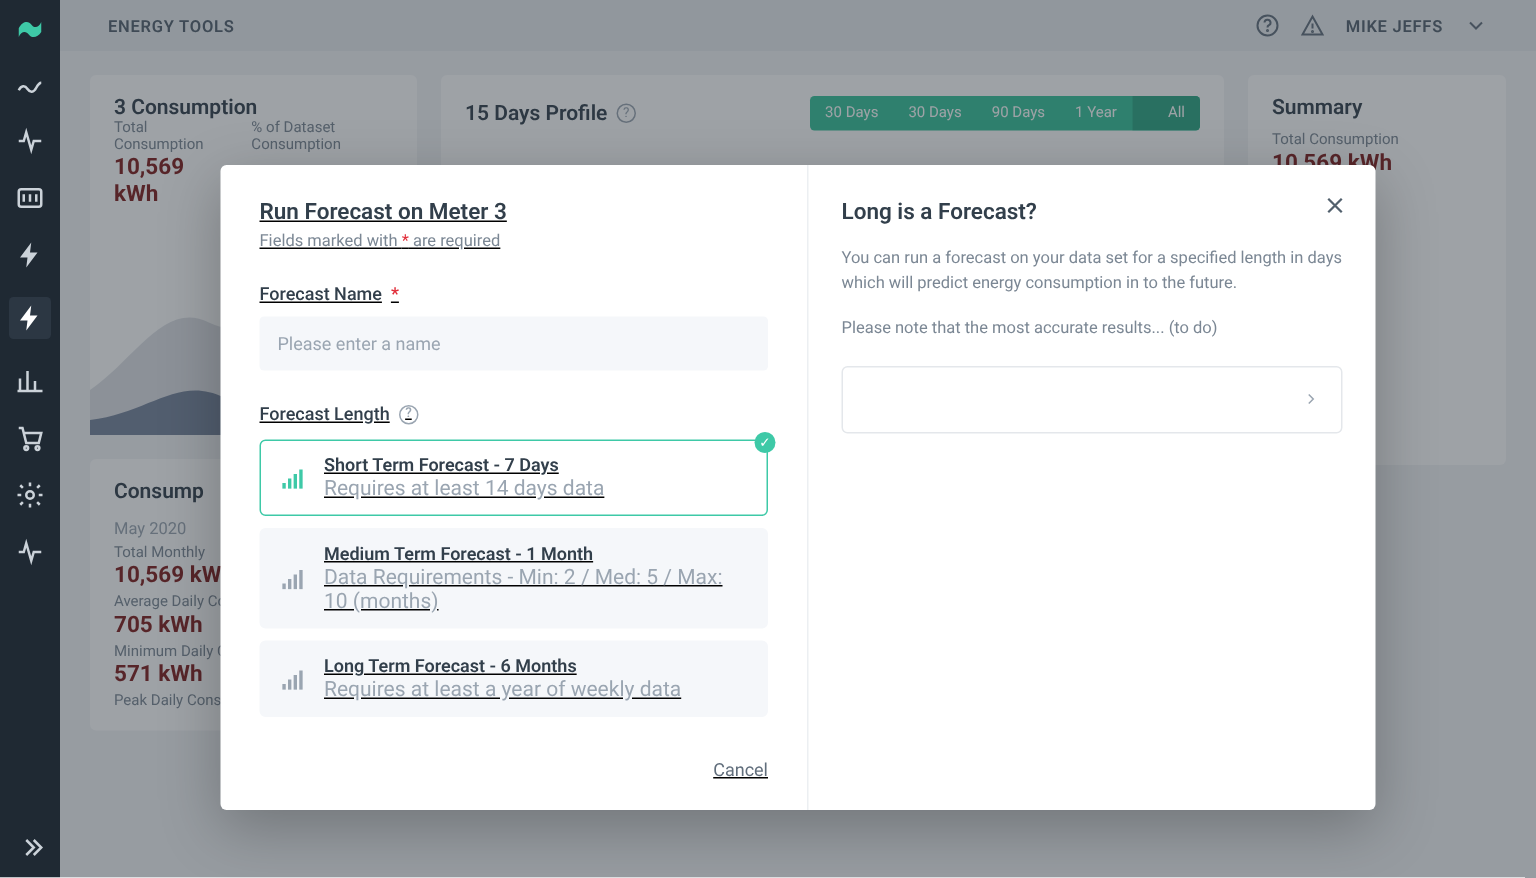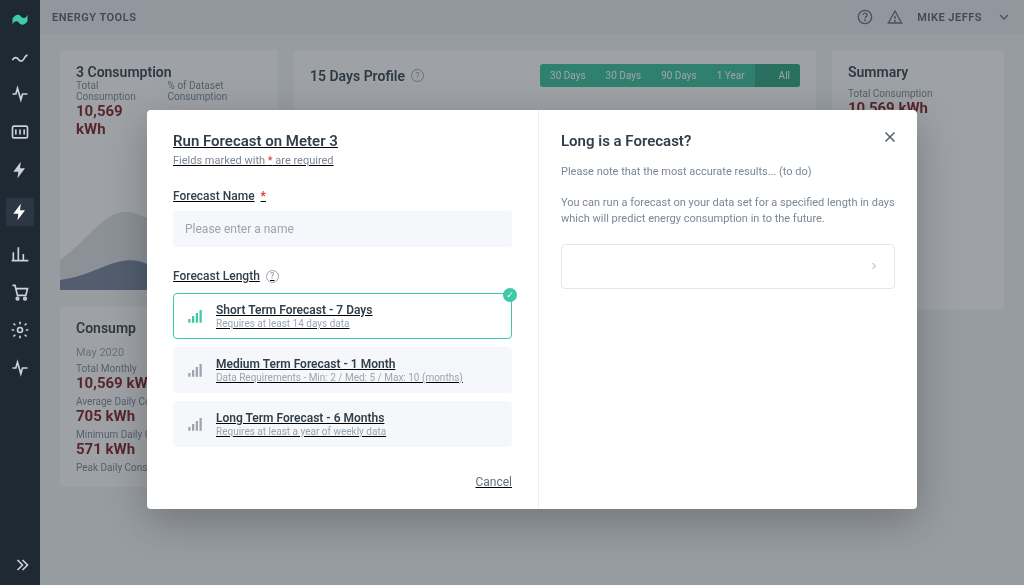--- a/index.html
+++ b/index.html
@@ -4,21 +4,21 @@
 <style>
 * { box-sizing: border-box; margin: 0; padding: 0; font-family: -apple-system, BlinkMacSystemFont, "Segoe UI", Roboto, sans-serif; }
 html, body { width: 1024px; height: 585px; overflow: hidden; background: #f2f4f6; }
 .app { display: flex; width: 100%; height: 100%; position: relative; }
 .sidebar { width: 40px; background: #1f2933; display: flex; flex-direction: column; align-items: center; padding-top: 8px; gap: 18px; }
 .sidebar .logo { width: 20px; height: 20px; color: #3ec9a7; }
 .sidebar .nav-icon { width: 20px; height: 20px; color: #cbd2d9; display:flex; align-items:center; justify-content:center; cursor:pointer; }
 .sidebar .nav-icon.active { color: #fff; background:#2c3743; border-radius:3px; padding:4px; width:28px; height:28px; }
 .sidebar .expand { margin-top:auto; margin-bottom:10px; color:#cbd2d9; width:20px; height:20px; cursor:pointer;}
 .main { flex:1; display:flex; flex-direction:column; position:relative; }
-.topbar { height:34px; background:#e8ebee; display:flex; align-items:center; padding:0 12px; color:#52606d; font-size:11px; font-weight:600; letter-spacing:0.5px; }
+.topbar { height:34px; background:#e8ebee; display:flex; align-items:center; padding:0 32px; color:#52606d; font-size:11px; font-weight:600; letter-spacing:0.5px; }
 .topbar .right { margin-left:auto; display:flex; align-items:center; gap:14px; color:#52606d; }
 .topbar .right span.user { font-weight:600; font-size:11px; }
 .topbar .iconbtn { width:16px; height:16px; color:#616e7c; }
 .content { flex:1; padding:16px 20px; display:flex; gap:16px; overflow:auto; }
 .col { display:flex; flex-direction:column; gap:16px; }
 .card { background:#fff; border-radius:4px; padding:14px 16px; }
 .card h3 { font-size:14px; color:#323f4b; font-weight:600; }
 .label-sm { font-size:10px; color:#7b8794; margin-top:8px; }
 .val-lg { font-size:15px; font-weight:700; color:#7f1d1d; }
 .c1 { width:218px; }
@@ -50,21 +50,21 @@
 .field-label { font-size:12px; color:#323f4b; font-weight:500; margin-top:22px; display:flex; align-items:center; gap:6px;}
 .text-input { width:100%; margin-top:8px; background:#f5f7fa; border:none; border-radius:3px; padding:11px 12px; font-size:12px; color:#52606d; outline:none; }
 .text-input::placeholder { color:#9aa5b1; }
 .opts { margin-top:10px; display:flex; flex-direction:column; gap:8px; }
 .opt { background:#f5f7fa; border:1px solid #f5f7fa; border-radius:4px; padding:9px 12px; display:flex; gap:12px; align-items:center; cursor:pointer; position:relative;}
 .opt.sel { border:1px solid #3ec9a7; background:#fff; }
 .opt .sig { color:#3ec9a7; width:18px; height:18px; flex-shrink:0;}
 .opt.sel .sig { color:#3ec9a7; }
 .opt:not(.sel) .sig { color:#9aa5b1; }
 .opt .ot { font-size:12px; color:#323f4b; font-weight:600; }
-.opt .od { font-size:10px; color:#9aa5b1; margin-top:1px;}
+.opt .od { font-size:14px; color:#9aa5b1; margin-top:1px;}
 .opt .check { position:absolute; top:-6px; right:-6px; width:14px; height:14px; background:#3ec9a7; border-radius:50%; color:#fff; display:flex; align-items:center; justify-content:center; font-size:9px;}
 .modal-actions { display:flex; justify-content:flex-end; gap:16px; margin-top:28px; align-items:center;}
 .btn-cancel { background:none; border:none; color:#616e7c; font-size:12px; cursor:pointer; }
 .btn-primary { background:#3ec9a7; border:none; color:#fff; font-size:12px; font-weight:600; padding:9px 16px; border-radius:3px; cursor:pointer; }
 .modal-right .close { position:absolute; top:18px; right:18px; width:18px; height:18px; color:#52606d; cursor:pointer; }
 .modal-right p { font-size:11px; color:#7b8794; margin-top:14px; line-height:1.5; }
 .guide { margin-top:16px; border:1px solid #e4e7eb; border-radius:4px; padding:12px 14px; display:flex; align-items:center; cursor:pointer;}
 .guide .gt { font-size:12px; color:#323f4b; font-weight:600; }
 .guide .gd { font-size:10px; color:#7b8794; margin-top:2px;}
 .guide .chev { margin-left:auto; color:#9aa5b1; }
@@ -274,22 +274,22 @@
 
           <div class="modal-actions">
             <button class="btn-cancel">Cancel</button>
           </div>
         </div>
         <div class="modal-right">
           <span class="close"><svg viewBox="0 0 24 24" fill="none" stroke="currentColor" stroke-width="2">
                 <path d="M6 6l12 12M18 6L6 18"></path>
               </svg></span>
           <h2>Long is a Forecast?</h2>
+          <p>You can run a forecast on your data set for a specified length in days which will predict energy consumption in to the future.</p>
           <p>Please note that the most accurate results... (to do)</p>
-          <p>You can run a forecast on your data set for a specified length in days which will predict energy consumption in to the future.</p>
           <div class="guide">
             <span class="chev"><svg width="12" height="12" viewBox="0 0 24 24" fill="none" stroke="currentColor" stroke-width="2">
                   <path d="M9 6l6 6-6 6"></path>
                 </svg></span>
           </div>
         </div>
       </div>
     </div>
   </div>
 </div>

